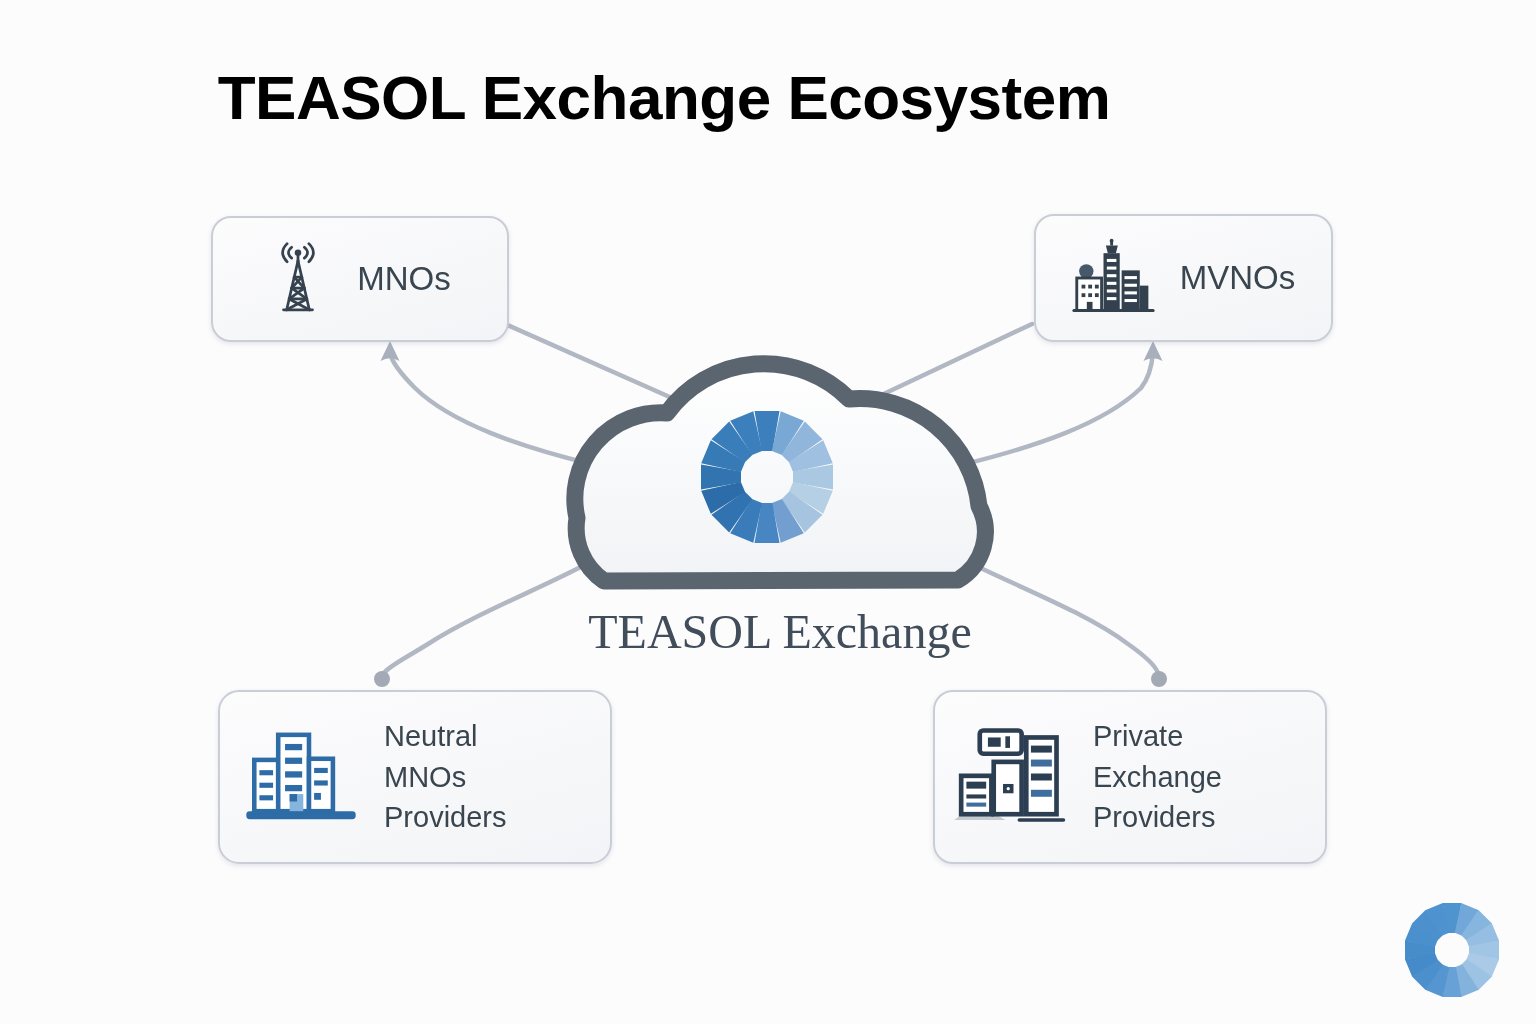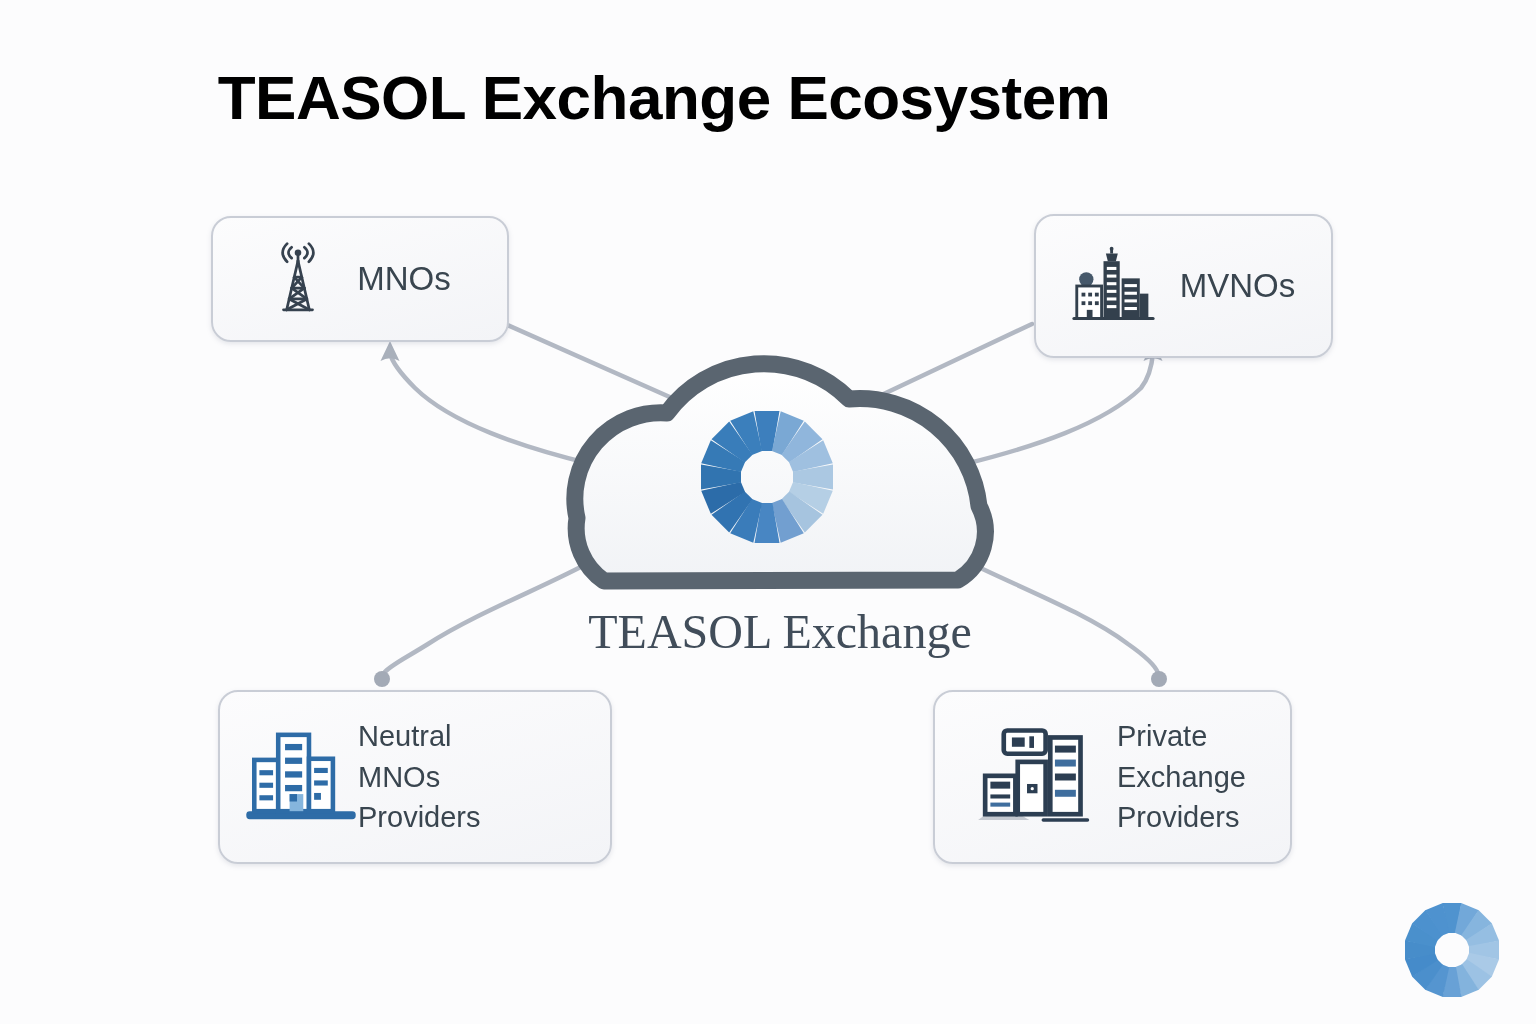--- a/index.html
+++ b/index.html
@@ -21,23 +21,23 @@
   .node-box{
     position:absolute;display:flex;align-items:center;
     background:linear-gradient(165deg,#fcfcfd 0%,#f3f4f7 100%);
     border:2px solid #c9cdd6;border-radius:20px;
     box-shadow:0 2px 5px rgba(120,130,150,0.18);
     box-sizing:border-box;color:#39454f;
   }
   .node-box .label-big{font-size:33px;font-weight:500;}
   .node-box .label-lines{font-size:29px;font-weight:500;line-height:1.4;}
   #box-mnos{left:211px;top:216px;width:298px;height:126px;justify-content:center;gap:30px;}
-  #box-mvnos{left:1034px;top:214px;width:299px;height:144px;justify-content:center;gap:24px;}
-  #box-neutral-host{left:218px;top:690px;width:394px;height:174px;padding-left:24px;}
-  #box-private-network{left:933px;top:690px;width:359px;height:174px;padding-left:40px;gap:24px;}
+  #box-mvnos{left:1034px;top:214px;width:299px;height:128px;justify-content:center;gap:24px;}
+  #box-neutral-host{left:218px;top:690px;width:394px;height:174px;padding-left:24px;gap:26px;border-radius:21px;}
+  #box-private-network{left:933px;top:690px;width:394px;height:174px;padding-left:16px;gap:24px;}
   .icon{flex:0 0 auto;display:block;}
   svg.overlay{position:absolute;left:0;top:0;pointer-events:none;}
 </style>
 </head>
 <body>
 
 <svg class="overlay" width="1536" height="1024" viewBox="0 0 1536 1024">
   <defs>
     <linearGradient id="cloudFill" x1="0" y1="0" x2="0" y2="1">
       <stop offset="0" stop-color="#ffffff"></stop>

